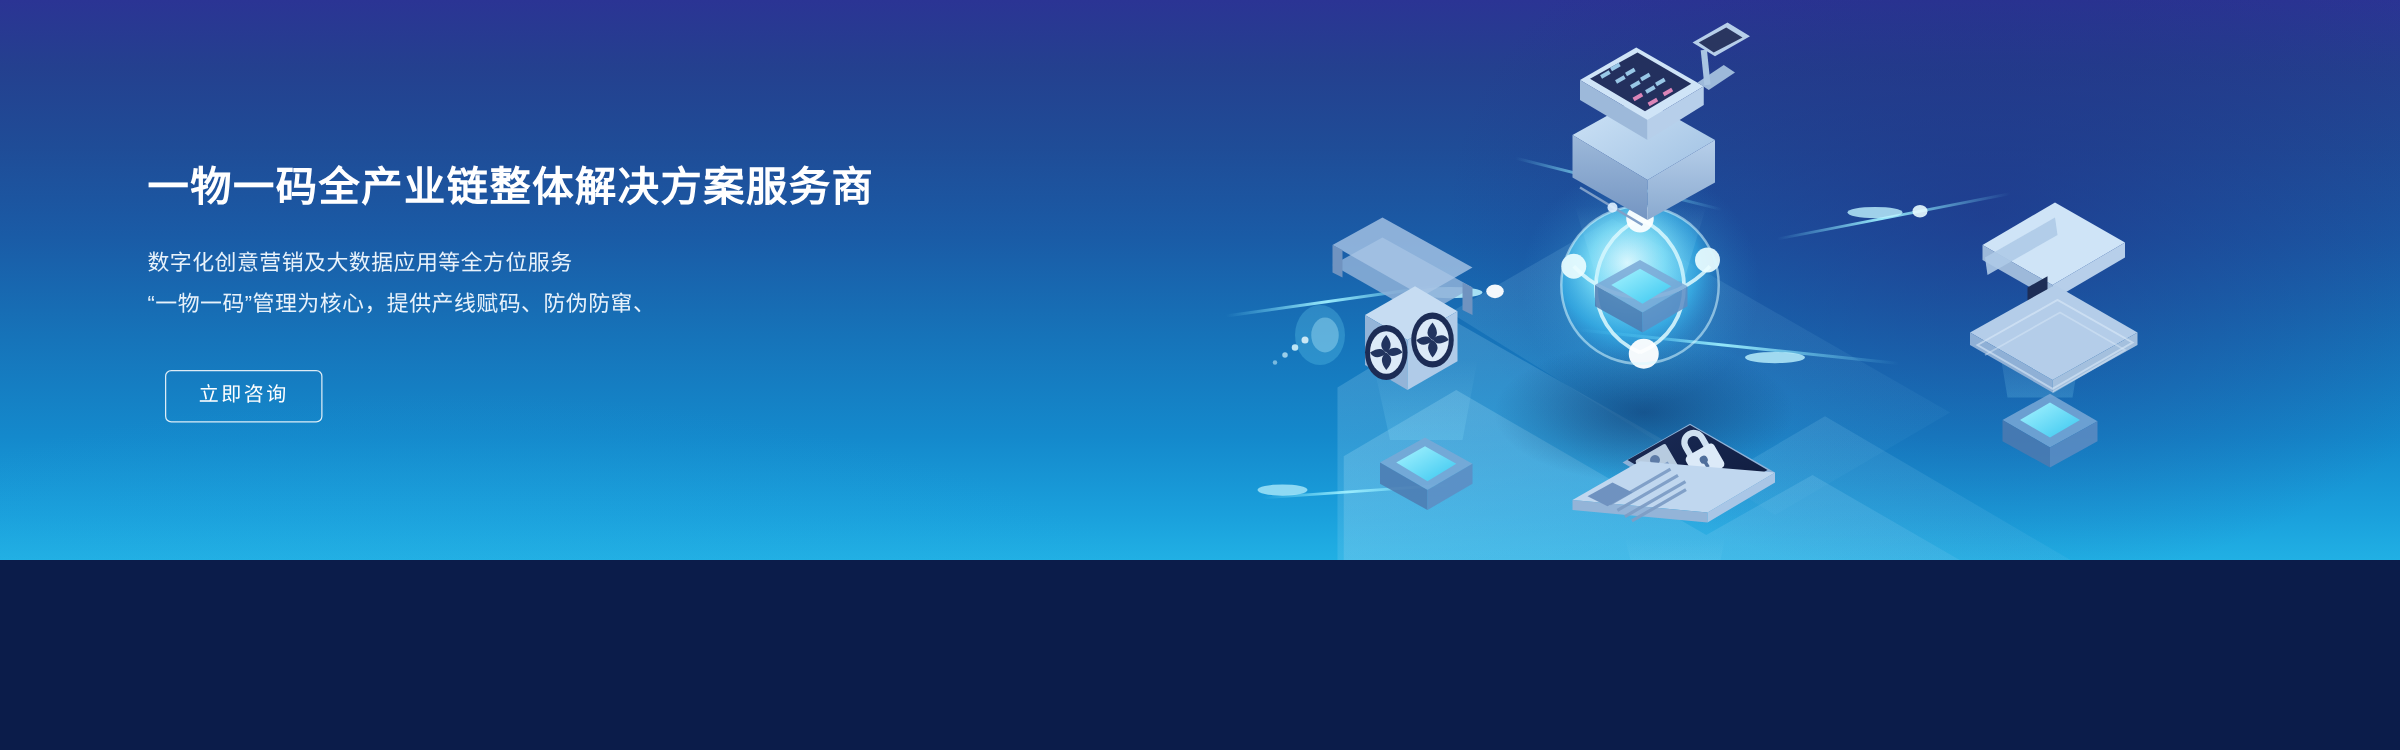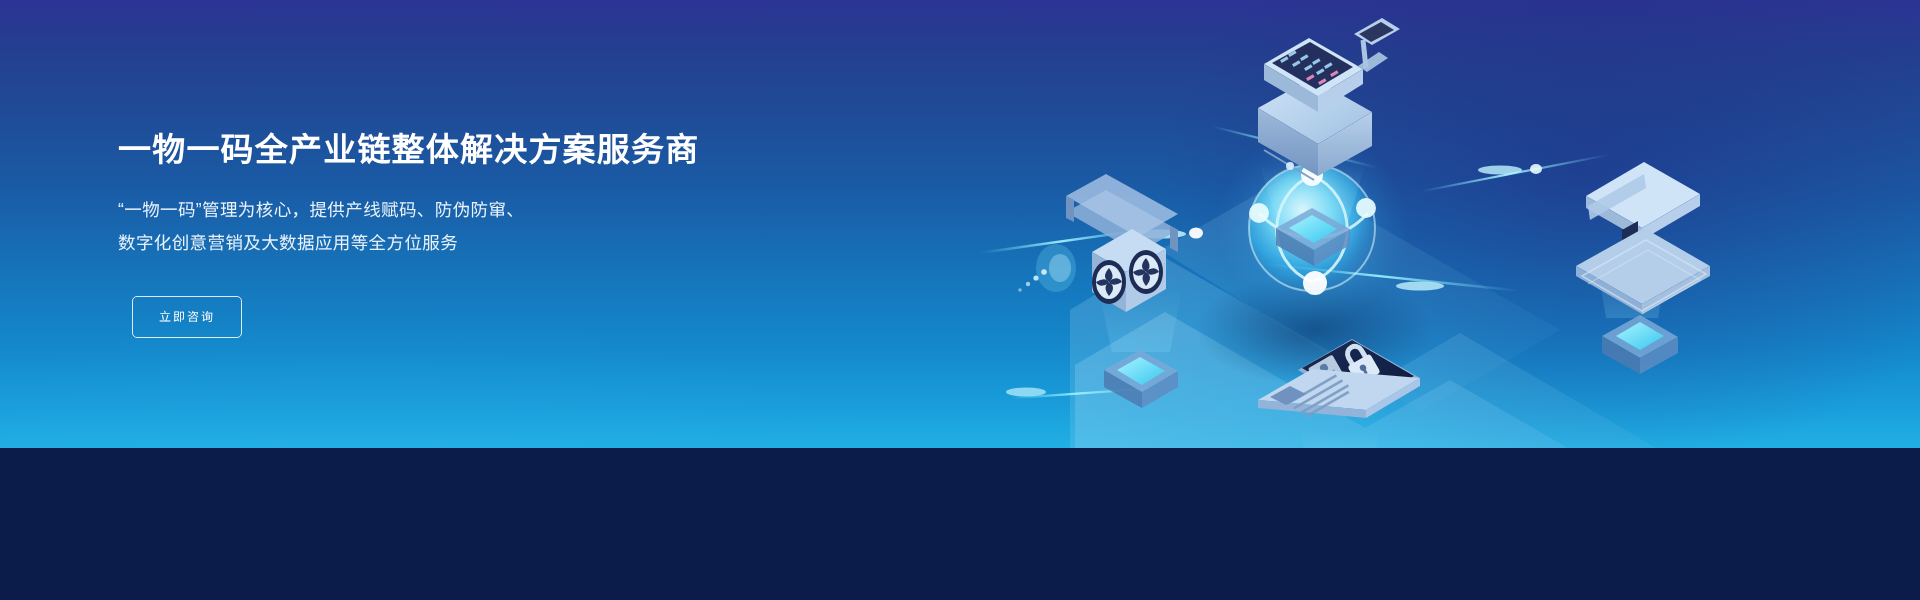--- a/index.html
+++ b/index.html
@@ -67,21 +67,21 @@
   .cta {
     display: inline-block;
     margin-top: 36px;
     margin-left: 14px;
     padding: 0 26px;
     height: 42px;
     line-height: 40px;
     border: 1px solid rgba(255,255,255,0.85);
     border-radius: 5px;
     color: #ffffff;
-    font-size: 12px;
+    font-size: 16px;
     letter-spacing: 2px;
     background: transparent;
     cursor: pointer;
     box-sizing: border-box;
     text-align: center;
   }
 
   
   .illus {
     position: absolute;
@@ -100,22 +100,22 @@
 
 <div class="banner">
 
   <div class="bg-glow-a vis"></div>
   <div class="bg-glow-b vis"></div>
 
   <div class="copy">
     <h1 class="headline">一物一码全产业链整体解决方案服务商</h1>
 
     <p class="subtitle">
+      <span class="sub-line">数字化创意营销及大数据应用等全方位服务</span>
       <span class="sub-line">“一物一码”管理为核心，提供产线赋码、防伪防窜、</span>
-      <span class="sub-line">数字化创意营销及大数据应用等全方位服务</span>
     </p>
 
     <button class="cta">立即咨询</button>
   </div>
 
   <div class="illus">
     <svg width="1060" height="600" viewBox="0 0 1060 600" xmlns="http://www.w3.org/2000/svg" aria-hidden="true">
       <defs>
         <linearGradient id="plateA" x1="0" y1="0" x2="1" y2="1">
           <stop offset="0%" stop-color="#9fd9f2" stop-opacity="0.30"></stop>

